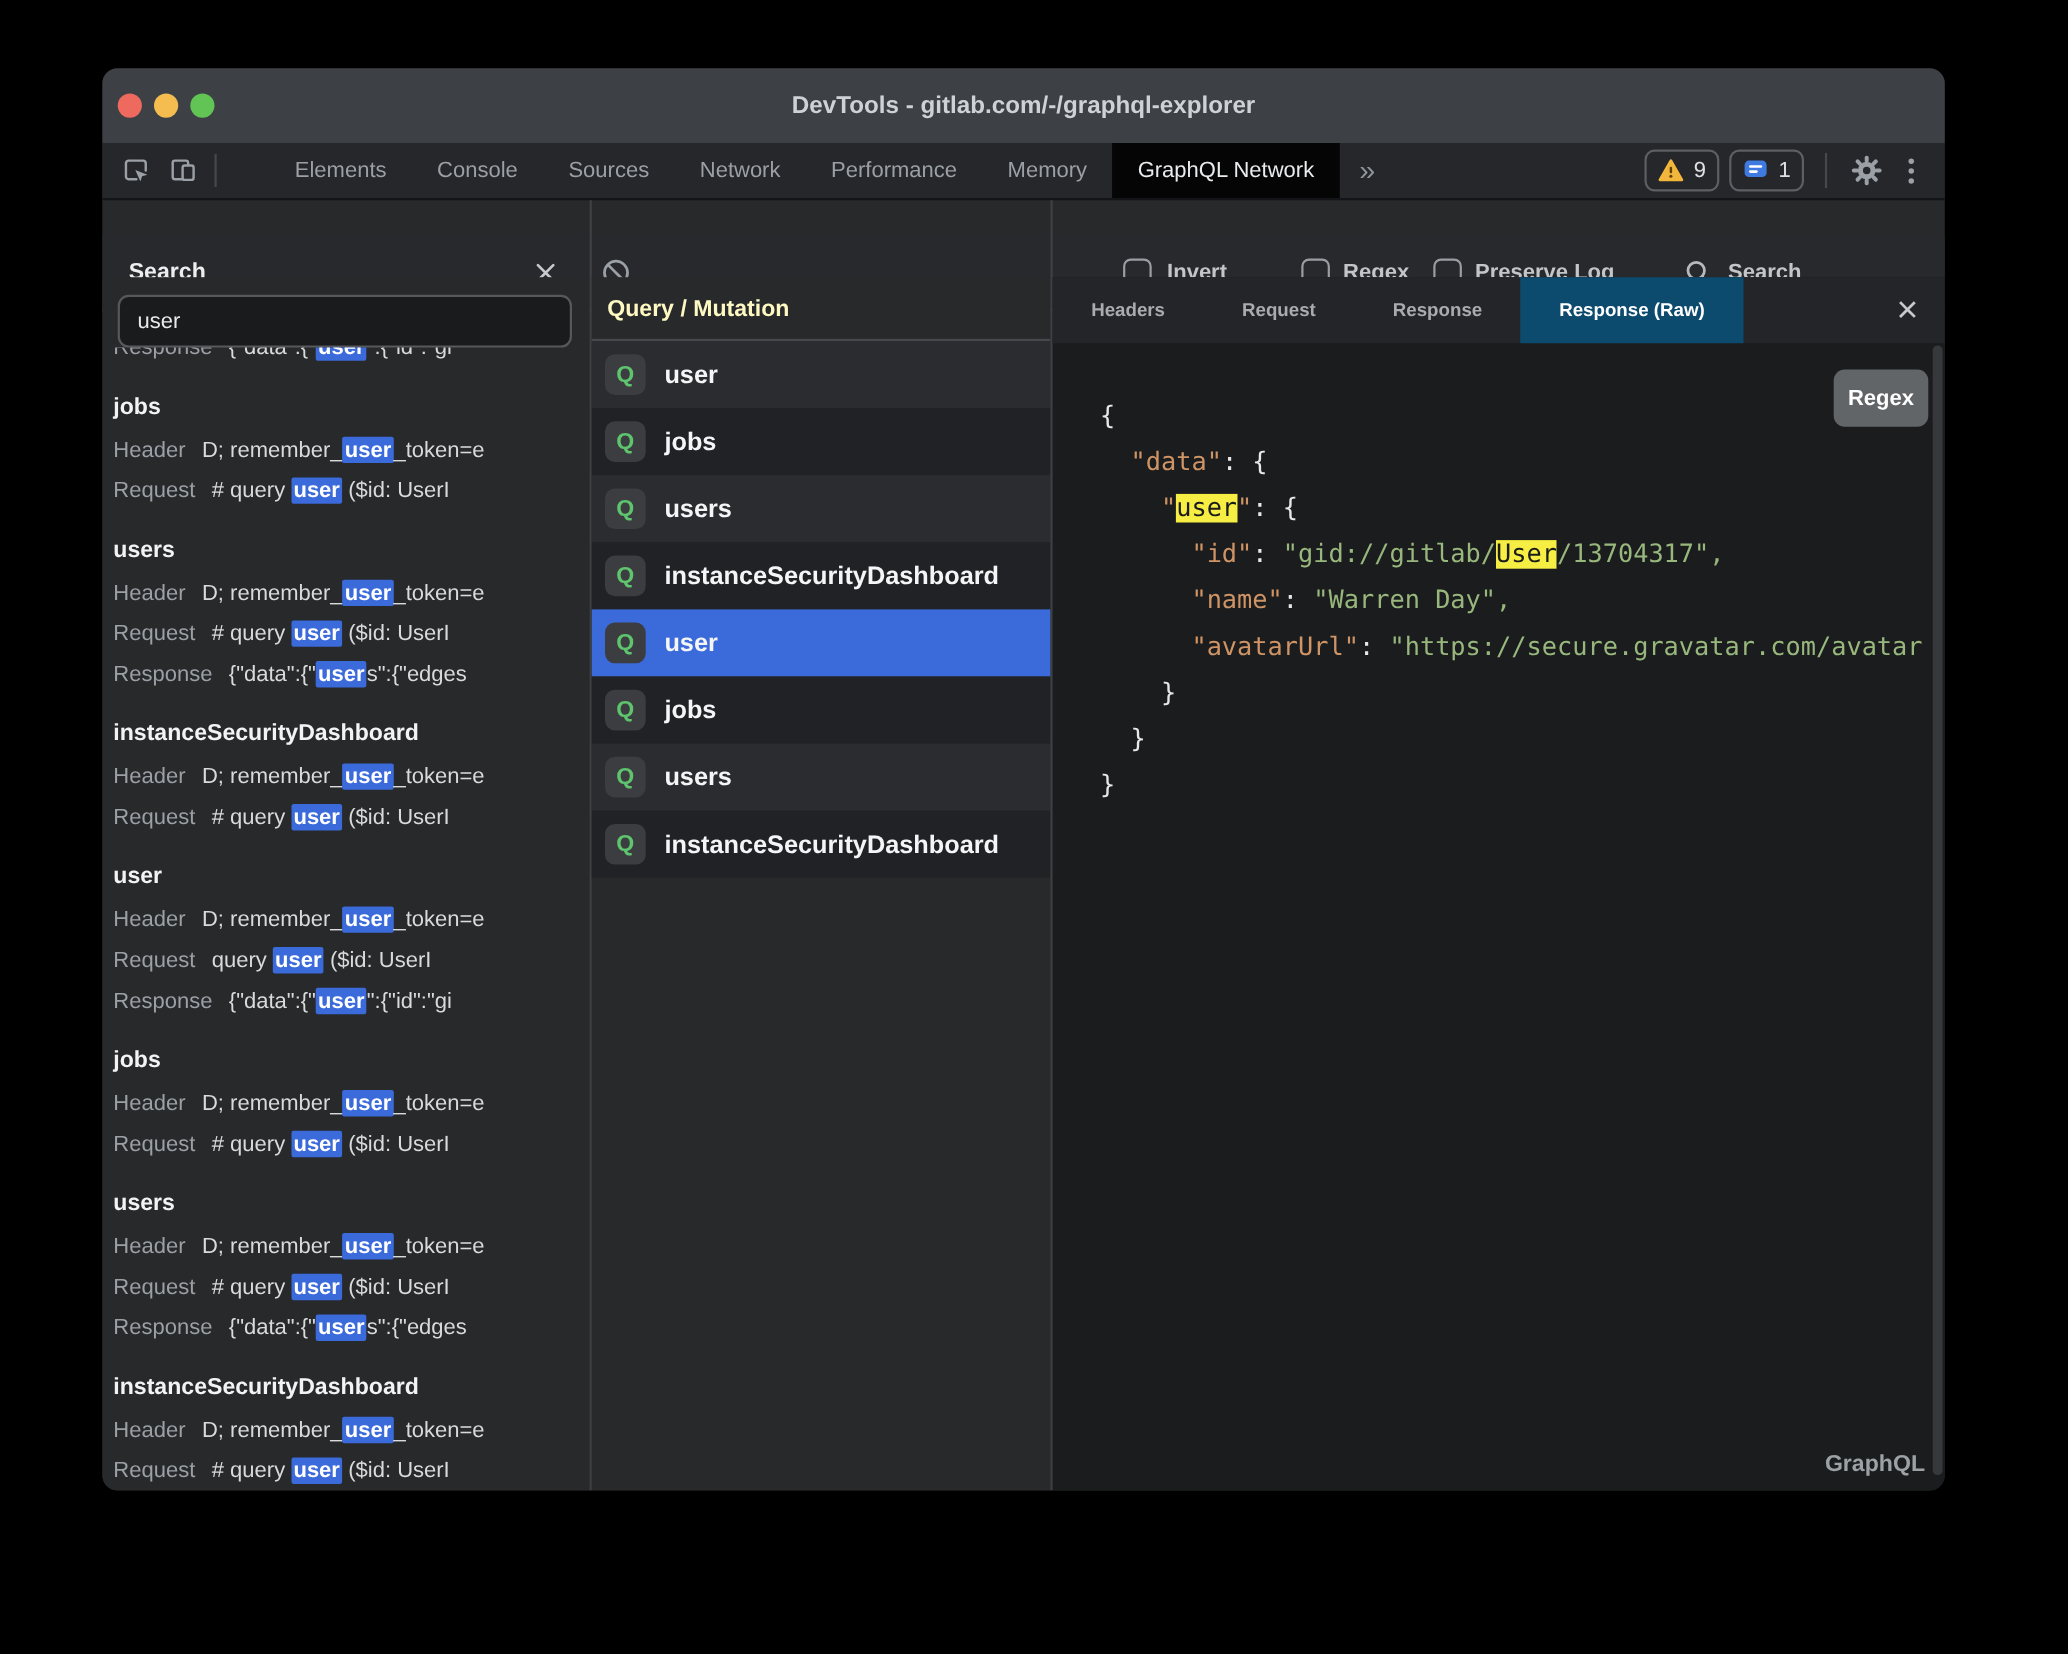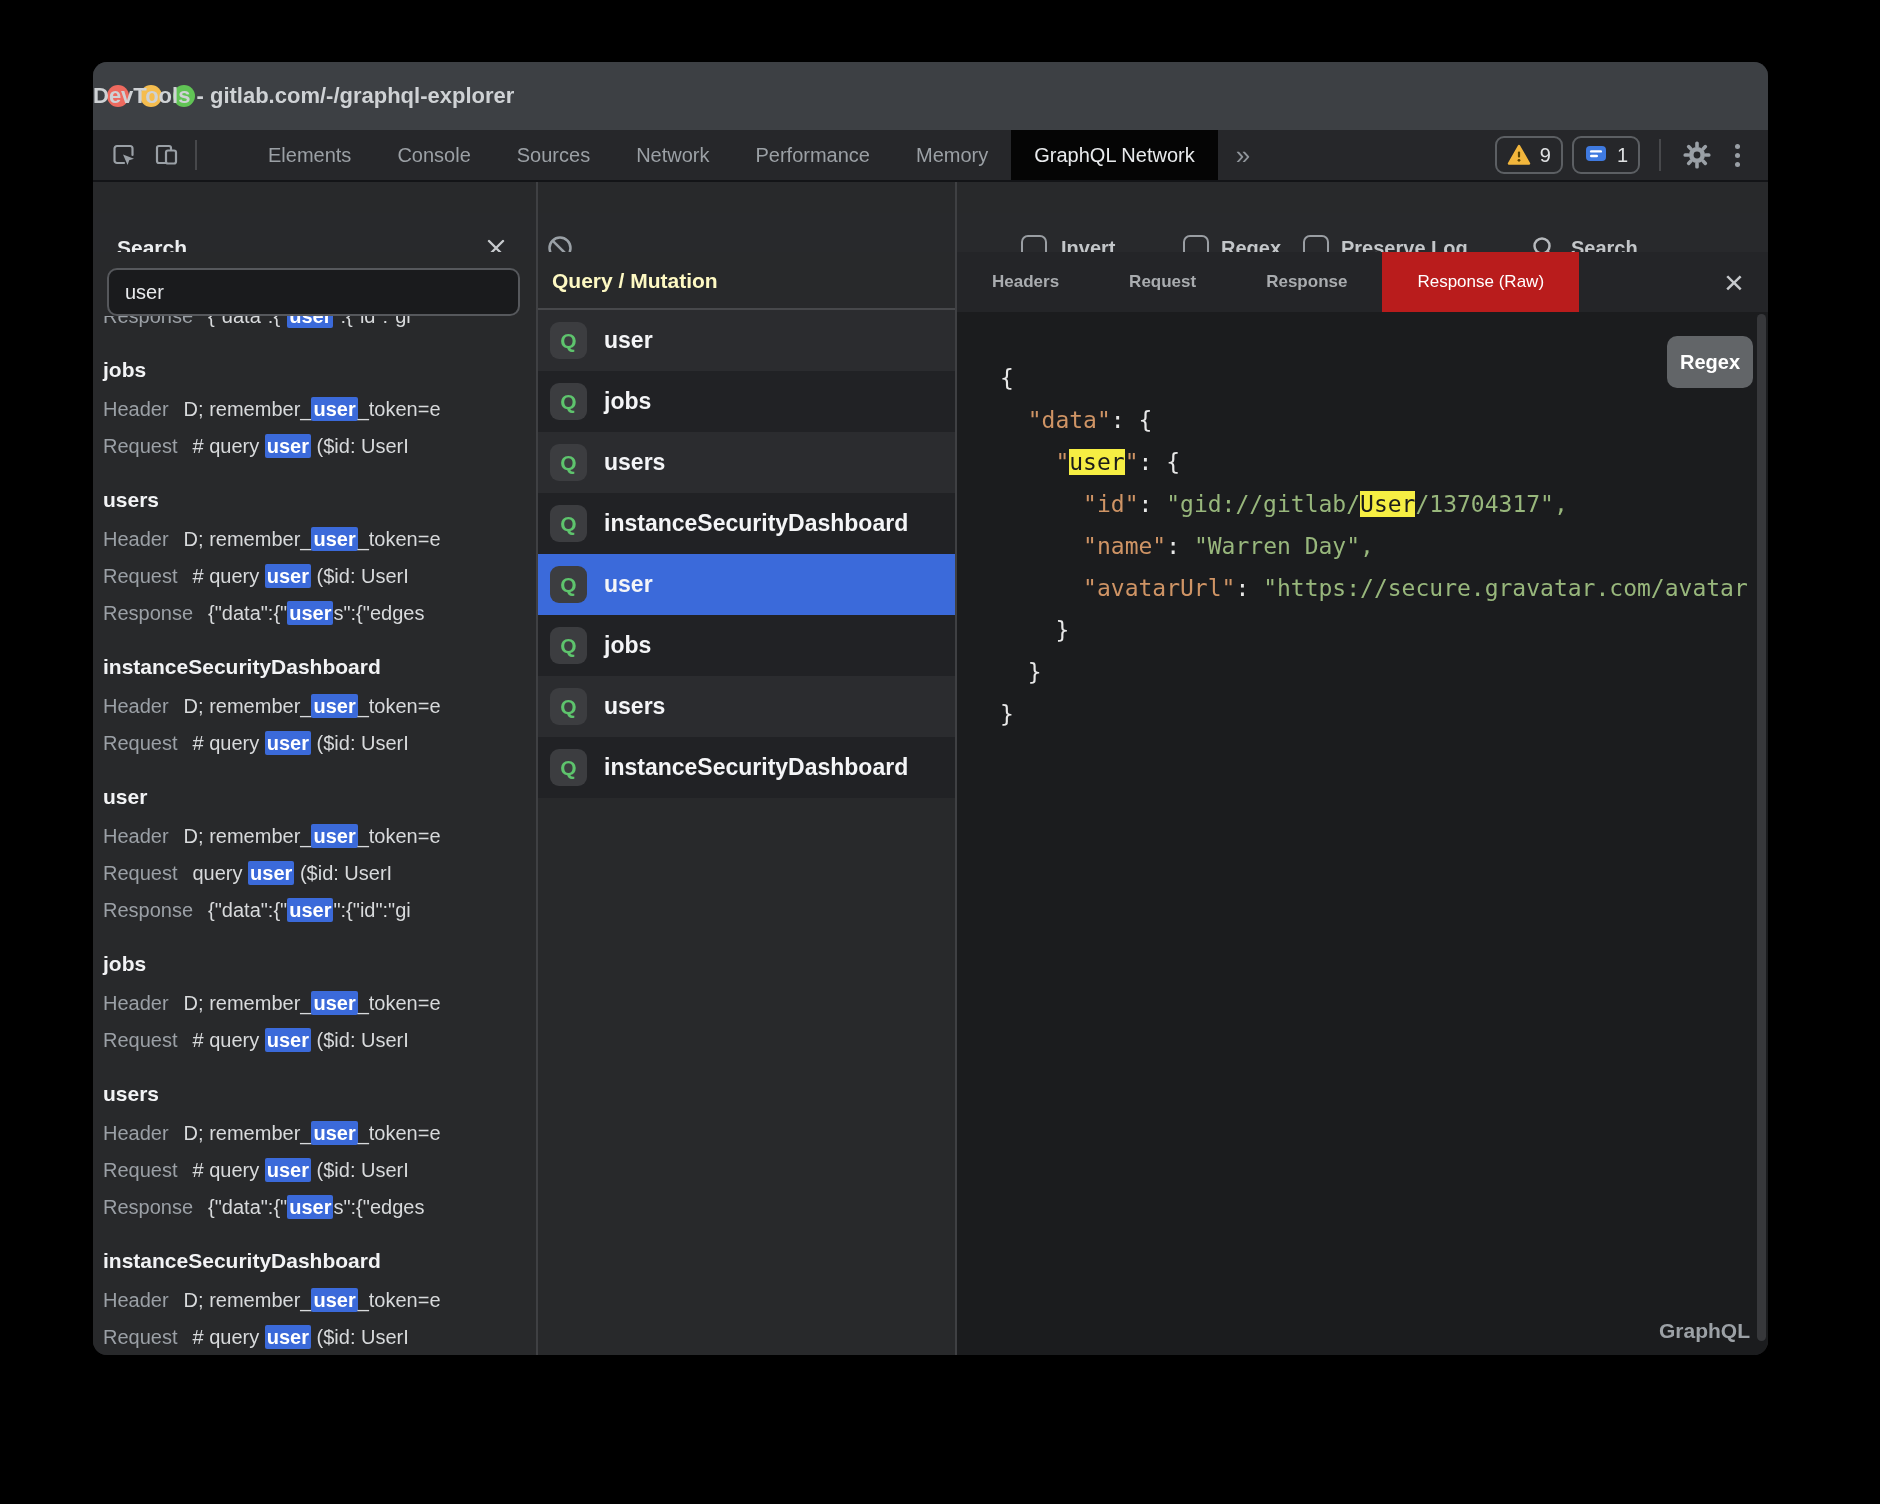--- a/index.html
+++ b/index.html
@@ -4,21 +4,21 @@
 <style>
   html,body{margin:0;padding:0;background:#000;width:1880px;height:1504px;overflow:hidden;
     font-family:"Liberation Sans",sans-serif;-webkit-font-smoothing:antialiased;}
   *{box-sizing:border-box;}
   .window{position:absolute;left:93px;top:62px;width:1675px;height:1293px;border-radius:14px;
     background:#28292b;overflow:hidden;}
   
   .titlebar{position:absolute;left:0;top:0;right:0;height:68px;background:#3d4044;}
   .lights{position:absolute;left:14px;top:23px;display:flex;gap:11px;}
   .light{width:22px;height:22px;border-radius:50%;}
-  .win-title{position:absolute;left:0;right:0;top:0;height:68px;line-height:68px;text-align:left;
+  .win-title{position:absolute;left:0;right:0;top:0;height:68px;line-height:68px;text-align:center;
     color:#cfd2d5;font-size:22px;font-weight:700;}
   
   .toolbar{position:absolute;left:0;top:68px;right:0;height:52px;background:#26272a;
     border-bottom:2px solid #131417;display:flex;align-items:center;}
   .tb-icon{width:44px;height:50px;display:flex;align-items:center;justify-content:center;flex:0 0 auto;}
   .tb-sep{width:2px;height:30px;background:#47484b;margin:0 6px;flex:0 0 auto;}
   .tb-tabs{display:flex;height:100%;align-items:stretch;margin-left:42px;}
   .tb-tab{padding:0 23px;display:flex;align-items:center;color:#9ba0a5;font-size:20px;white-space:nowrap;}
   .tb-tab.active{background:#050505;color:#e9ebed;font-weight:500;}
   .tb-overflow{color:#8f949a;font-size:26px;padding:0 18px;display:flex;align-items:center;}
@@ -61,21 +61,21 @@
   .q-row:nth-child(odd){background:#2b2c2f;}
   .q-row:nth-child(even){background:#212225;}
   .q-row.selected{background:var(--accent-blue) !important;}
   .q-badge{width:37px;height:37px;border-radius:9px;background:#3c3d40;display:flex;align-items:center;
     justify-content:center;color:var(--q-green);font-size:21px;font-weight:700;flex:0 0 auto;}
   .q-label{color:#f4f5f7;font-size:23px;font-weight:700;white-space:nowrap;}
   
   .right-panel{position:absolute;left:864px;top:190px;right:0;bottom:0;background:#1b1c1e;}
   .detail-tabs{position:absolute;left:0;top:0;right:0;height:60px;background:#242528;display:flex;align-items:stretch;}
   .d-tab{padding:0 35px;display:flex;align-items:center;color:#a9acaf;font-size:17px;font-weight:600;white-space:nowrap;}
-  .d-tab.active{background:#b91c1c;color:#fff;font-weight:400;}
+  .d-tab.active{background:#0c4a6e;color:#fff;font-weight:700;}
   .close-x{position:absolute;right:12px;top:0;height:60px;width:44px;display:flex;align-items:center;
     justify-content:center;color:#c7cacd;font-size:34px;font-weight:400;}
   .json-area{position:absolute;left:0;top:60px;right:0;bottom:0;overflow:hidden;}
   .json-pre{position:absolute;left:43px;top:45px;right:12px;font-family:"DejaVu Sans Mono",monospace;
     font-size:23px;line-height:42px;white-space:pre;}
   .j-p{color:#e8e8e8;} .j-k{color:var(--key-orange);} .j-s{color:var(--string-green);}
   .hl-yellow{background:var(--highlight-yellow);color:#1b1b1b;}
   .copy-btn{position:absolute;right:15px;top:24px;width:86px;height:52px;border-radius:10px;background:#626568;
     color:#fff;font-size:20px;font-weight:600;display:flex;align-items:center;justify-content:center;}
   .scroll-gutter{position:absolute;right:2px;top:2px;bottom:14px;width:9px;border-radius:5px;background:#37383b;}

